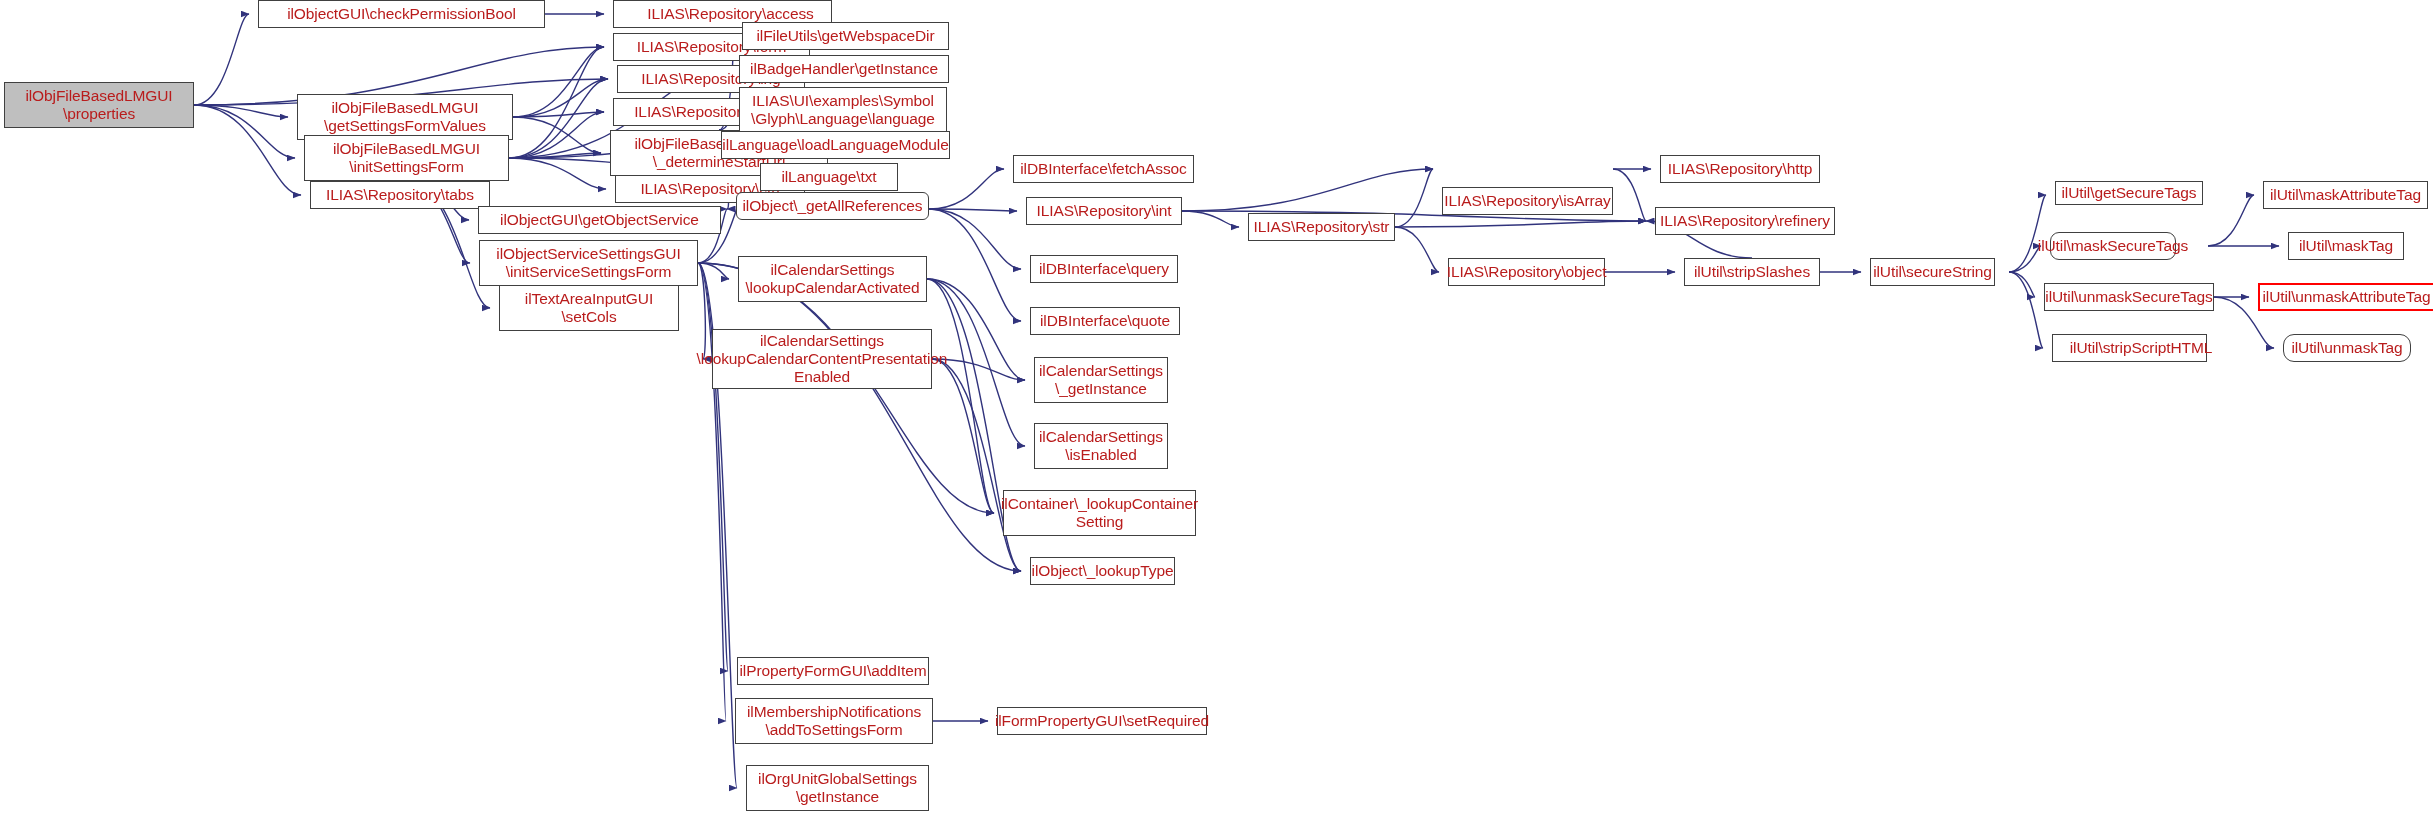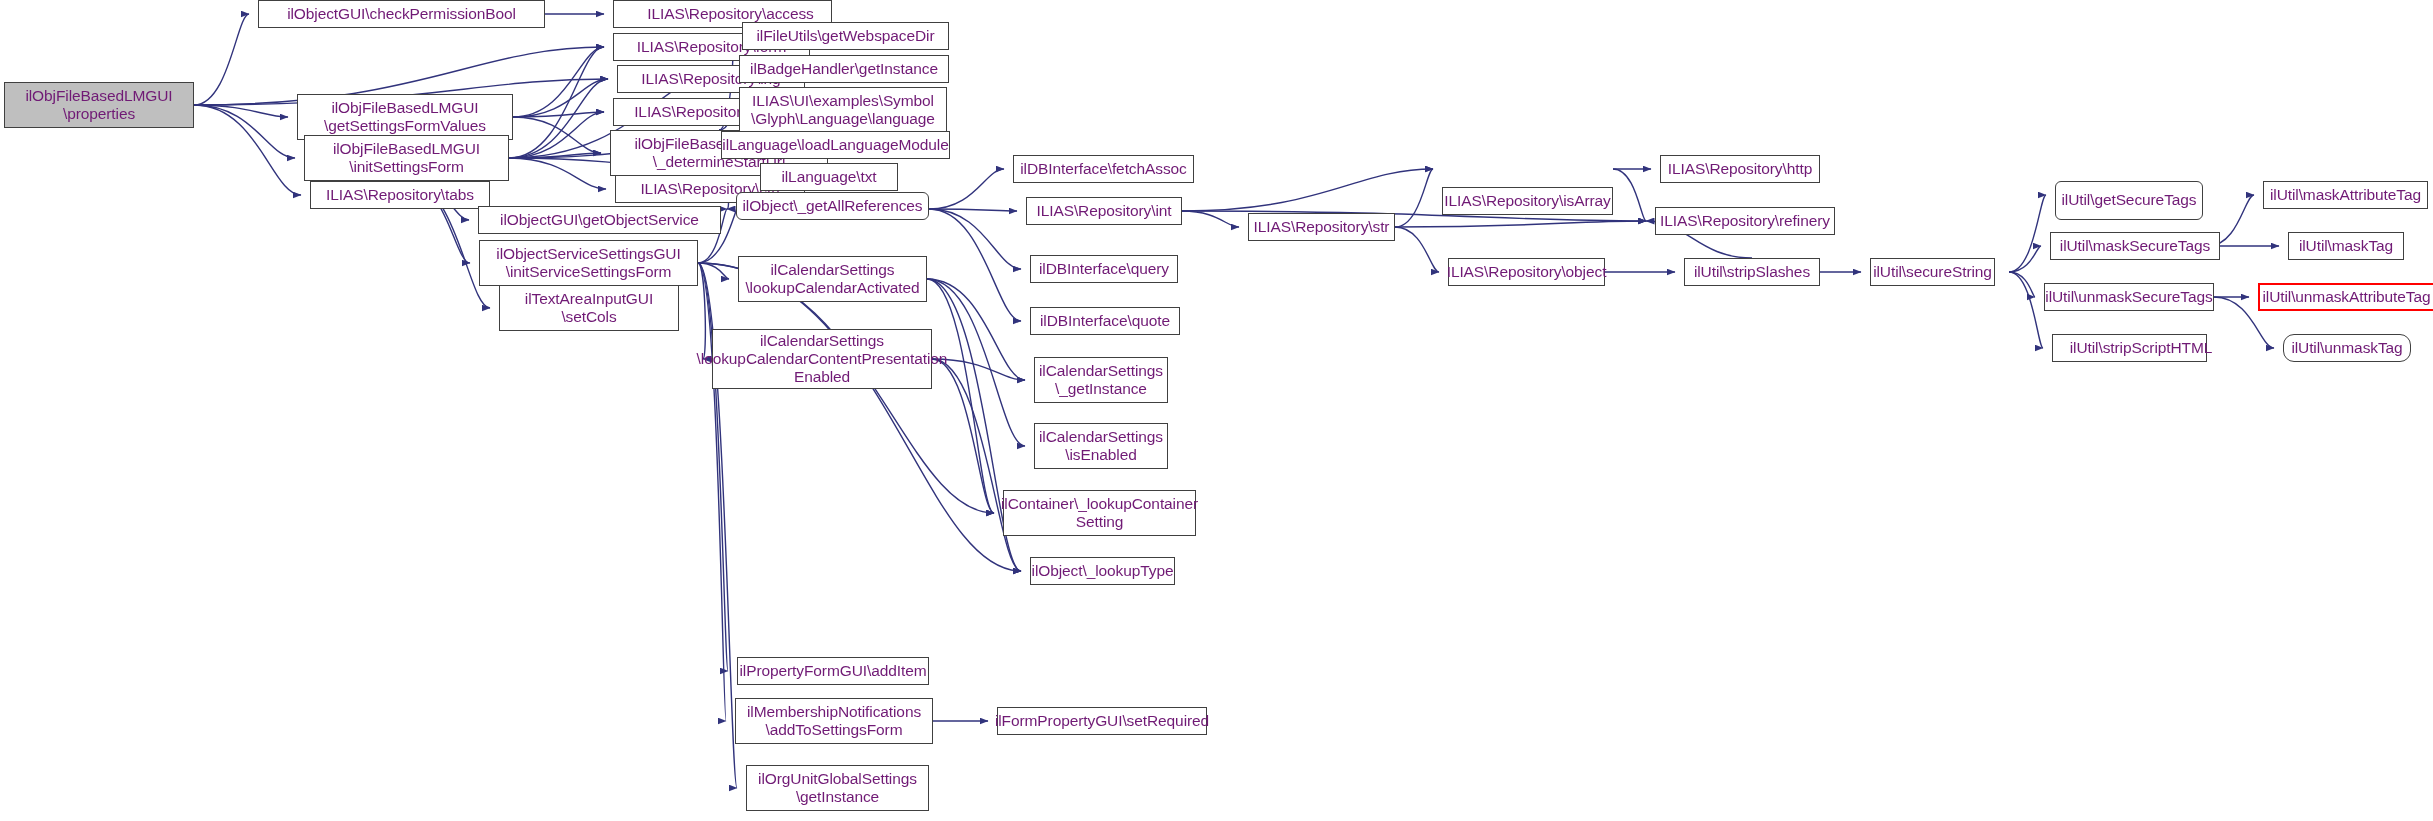--- a/index.html
+++ b/index.html
@@ -22,21 +22,21 @@
     top: 0;
     width: 2433px;
     height: 821px;
     pointer-events: none;
   }
   .node {
     position: absolute;
     box-sizing: border-box;
     border: 1px solid #404040;
     background: #ffffff;
-    color: #701a75;
+    color: #b91c1c;
     font-size: 15.5px;
     line-height: 1.18;
     display: flex;
     align-items: center;
     justify-content: center;
     text-align: center;
     white-space: pre-line;
     letter-spacing: -0.1px;
     z-index: 5;
   }
@@ -177,22 +177,22 @@
 Setting</div>
       <div class="node" style="left: 1030px; top: 557px; width: 145px; height: 28px;">ilObject\_lookupType</div>
       <div class="node" style="left: 997px; top: 707px; width: 210px; height: 28px;">ilFormPropertyGUI\setRequired</div>
       <div class="node" style="left: 1248px; top: 213px; width: 147px; height: 28px;">ILIAS\Repository\str</div>
       <div class="node" style="left: 1442px; top: 155px; width: 171px; height: 28px; margin-top: 32px;">ILIAS\Repository\isArray</div>
       <div class="node" style="left: 1448px; top: 258px; width: 157px; height: 28px;">ILIAS\Repository\object</div>
       <div class="node" style="left: 1660px; top: 155px; width: 160px; height: 28px;">ILIAS\Repository\http</div>
       <div class="node" style="left: 1655px; top: 207px; width: 180px; height: 28px;">ILIAS\Repository\refinery</div>
       <div class="node" style="left: 1684px; top: 258px; width: 136px; height: 28px;">ilUtil\stripSlashes</div>
       <div class="node" style="left: 1870px; top: 258px; width: 125px; height: 28px;">ilUtil\secureString</div>
-      <div class="node" style="left: 2055px; top: 181px; width: 148px; height: 39px; border-radius: 6px;">ilUtil\getSecureTags</div>
-      <div class="node" style="left: 2050px; top: 232px; width: 170px; height: 28px;">ilUtil\maskSecureTags</div>
+      <div class="node" style="left: 2055px; top: 181px; width: 148px; height: 24px;">ilUtil\getSecureTags</div>
+      <div class="node" style="left: 2050px; top: 232px; width: 126px; height: 28px; border-radius: 9px;">ilUtil\maskSecureTags</div>
       <div class="node" style="left: 2044px; top: 283px; width: 170px; height: 28px;">ilUtil\unmaskSecureTags</div>
       <div class="node" style="left: 2052px; top: 334px; width: 155px; height: 28px; padding-left: 23px;">ilUtil\stripScriptHTML</div>
       <div class="node" style="left: 2263px; top: 181px; width: 165px; height: 28px;">ilUtil\maskAttributeTag</div>
       <div class="node" style="left: 2288px; top: 232px; width: 116px; height: 28px;">ilUtil\maskTag</div>
       <div class="node highlight" style="left: 2258px; top: 283px; width: 177px; height: 28px;">ilUtil\unmaskAttributeTag</div>
       <div class="node" style="left: 2283px; top: 334px; width: 128px; height: 28px; border-radius: 11px;">ilUtil\unmaskTag</div>
     </div>
 </div>
 
 </body></html>

